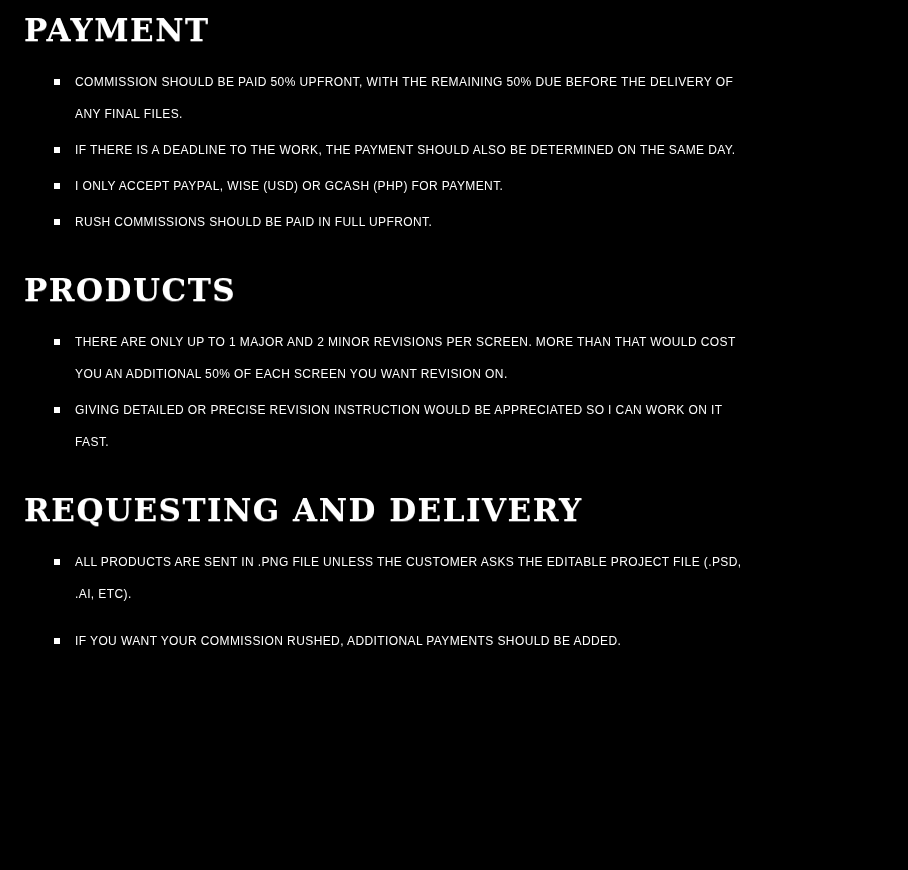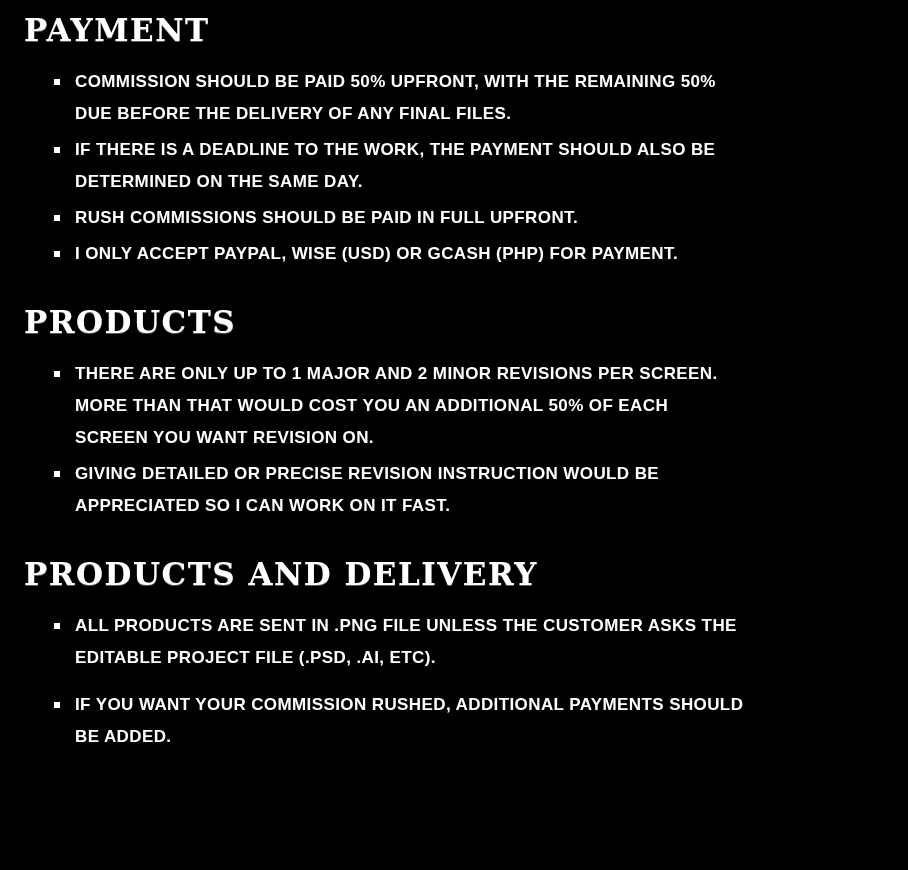--- a/index.html
+++ b/index.html
@@ -37,22 +37,22 @@
     margin-top: 34px;
   }
   ul.bullets {
     list-style: none;
     margin: 0;
     padding: 0 0 0 30px;
     max-width: 812px;
   }
   ul.bullets li {
     position: relative;
-    font-weight: 700;
-    font-size: 17px;
+    font-weight: 400;
+    font-size: 12px;
     line-height: 32px;
     letter-spacing: 0.4px;
     margin: 0 0 4px 0;
     padding-left: 21px;
     text-transform: uppercase;
   }
   .section-deadlines ul.bullets li {
     margin-bottom: 15px;
   }
   .bullet-square-icon {
@@ -76,45 +76,45 @@
       <li>
         <span class="bullet-square-icon"></span>
         <span>COMMISSION SHOULD BE PAID 50% UPFRONT, WITH THE REMAINING 50% DUE BEFORE THE DELIVERY OF ANY FINAL FILES.</span>
       </li>
       <li>
         <span class="bullet-square-icon"></span>
         <span>IF THERE IS A DEADLINE TO THE WORK, THE PAYMENT SHOULD ALSO BE DETERMINED ON THE SAME DAY.</span>
       </li>
       <li>
         <span class="bullet-square-icon"></span>
-        <span>RUSH COMMISSIONS SHOULD BE PAID IN FULL UPFRONT.</span>
+        <span>I ONLY ACCEPT PAYPAL, WISE (USD) OR GCASH (PHP) FOR PAYMENT.</span>
       </li>
       <li>
         <span class="bullet-square-icon"></span>
-        <span>I ONLY ACCEPT PAYPAL, WISE (USD) OR GCASH (PHP) FOR PAYMENT.</span>
+        <span>RUSH COMMISSIONS SHOULD BE PAID IN FULL UPFRONT.</span>
       </li>
     </ul>
   </section>
 
   <section class="section section-revisions">
     <h1 class="section-title">PRODUCTS</h1>
     <ul class="bullets">
       <li>
         <span class="bullet-square-icon"></span>
         <span>THERE ARE ONLY UP TO 1 MAJOR AND 2 MINOR REVISIONS PER SCREEN. MORE THAN THAT WOULD COST YOU AN ADDITIONAL 50% OF EACH SCREEN YOU WANT REVISION ON.</span>
       </li>
       <li>
         <span class="bullet-square-icon"></span>
         <span>GIVING DETAILED OR PRECISE REVISION INSTRUCTION WOULD BE APPRECIATED SO I CAN WORK ON IT FAST.</span>
       </li>
     </ul>
   </section>
 
   <section class="section section-deadlines">
-    <h1 class="section-title">PRODUCTS AND DELIVERY</h1>
+    <h1 class="section-title">REQUESTING AND DELIVERY</h1>
     <ul class="bullets">
       <li>
         <span class="bullet-square-icon"></span>
         <span>ALL PRODUCTS ARE SENT IN .PNG FILE UNLESS THE CUSTOMER ASKS THE EDITABLE PROJECT FILE (.PSD, .AI, ETC).</span>
       </li>
       <li>
         <span class="bullet-square-icon"></span>
         <span>IF YOU WANT YOUR COMMISSION RUSHED, ADDITIONAL PAYMENTS SHOULD BE ADDED.</span>
       </li>
     </ul>

